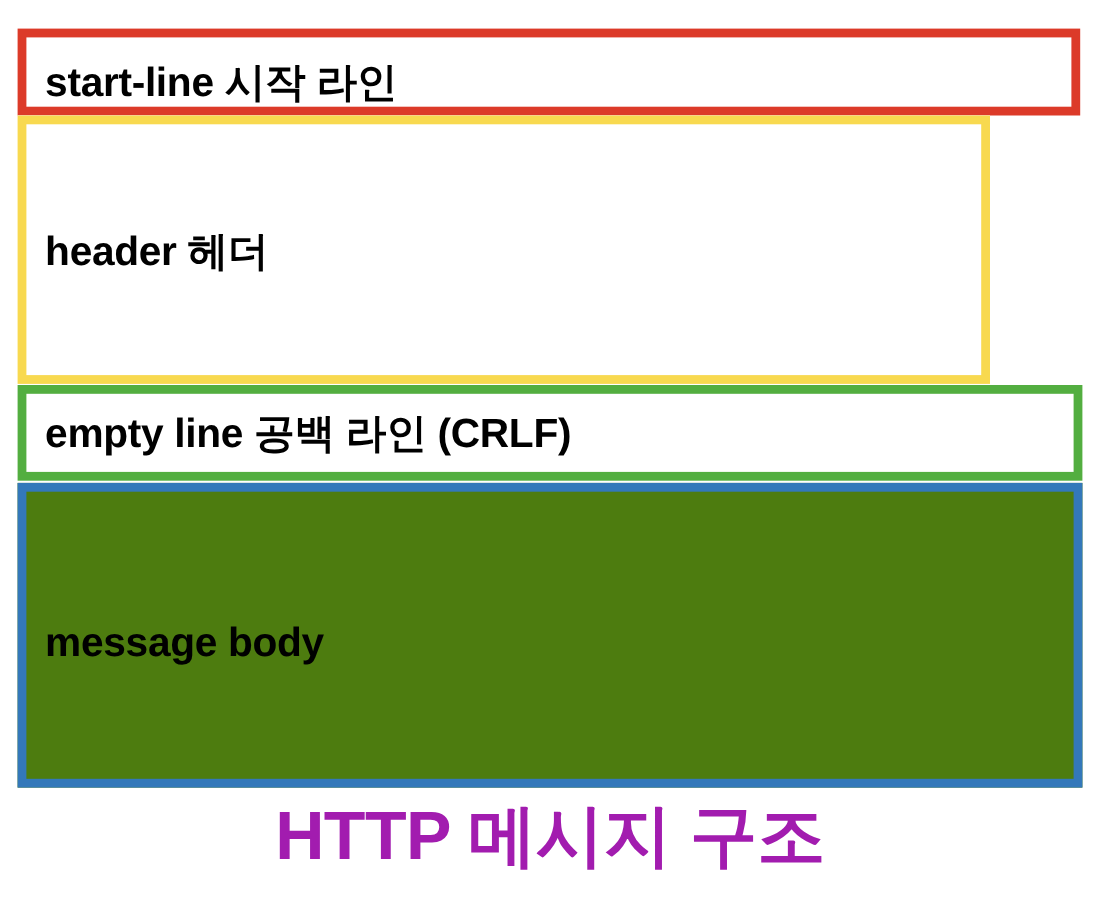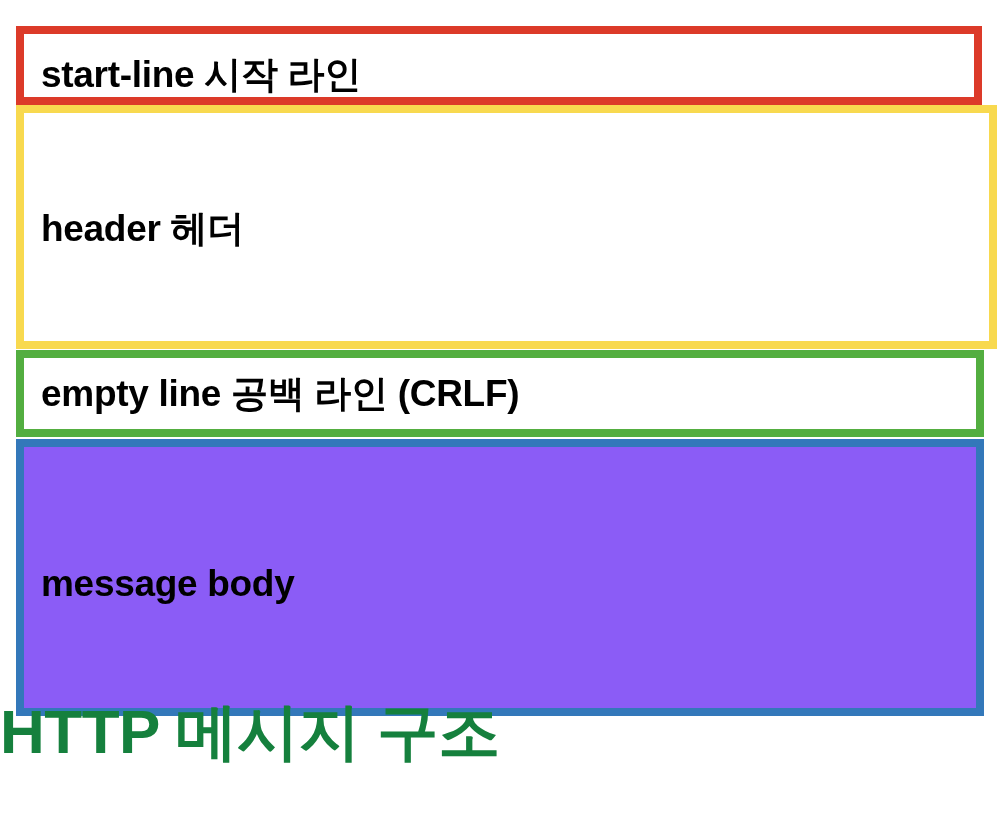--- a/index.html
+++ b/index.html
@@ -47,21 +47,21 @@
     top: 26px;
     width: 966px;
     height: 79px;
     border-width: 8px;
     border-color: #dc3a29;
   }
 
   .box-header {
     left: 16px;
     top: 105px;
-    width: 981px;
+    width: 884px;
     height: 244px;
     border-width: 8px;
     border-color: #f8d94f;
   }
 
   .box-empty-line {
     left: 16px;
     top: 350px;
     width: 968px;
     height: 87px;
@@ -81,24 +81,24 @@
   
   .box-header .msg-box-label   { margin-top: 4px; }
   .box-message-body .msg-box-label { margin-top: 12px; }
   .box-start-line .msg-box-label { margin-top: 19px; }
   .box-empty-line .msg-box-label { margin-top: 1px; }
 
   
   .diagram-caption {
     position: absolute;
     left: 0;
-    top: 698px;
+    top: 727px;
     width: 1000px;
-    text-align: left;
-    color: #15803d;
+    text-align: center;
+    color: #a21caf;
     font-weight: bold;
     font-size: 62px;
     line-height: 1.1;
     letter-spacing: -0.5px;
     white-space: nowrap;
   }
 </style>
 </head>
 <body>
 
@@ -109,19 +109,19 @@
   </div>
 
   <div class="msg-box box-header" style="border-color: rgb(248, 217, 79); background: rgb(255, 255, 255);">
     <span class="msg-box-label">header 헤더</span>
   </div>
 
   <div class="msg-box box-empty-line" style="border-color: rgb(83, 174, 64); background: rgb(255, 255, 255);">
     <span class="msg-box-label">empty line 공백 라인 (CRLF)</span>
   </div>
 
-  <div class="msg-box box-message-body" style="border-color: rgb(51, 120, 186); background: #8b5cf6; align-items: center;">
+  <div class="msg-box box-message-body" style="border-color: rgb(51, 120, 186); background: #4d7c0f; align-items: center;">
     <span class="msg-box-label">message body</span>
   </div>
 
   <div class="diagram-caption">HTTP 메시지 구조</div>
 
 </div>
 
 </body></html>

